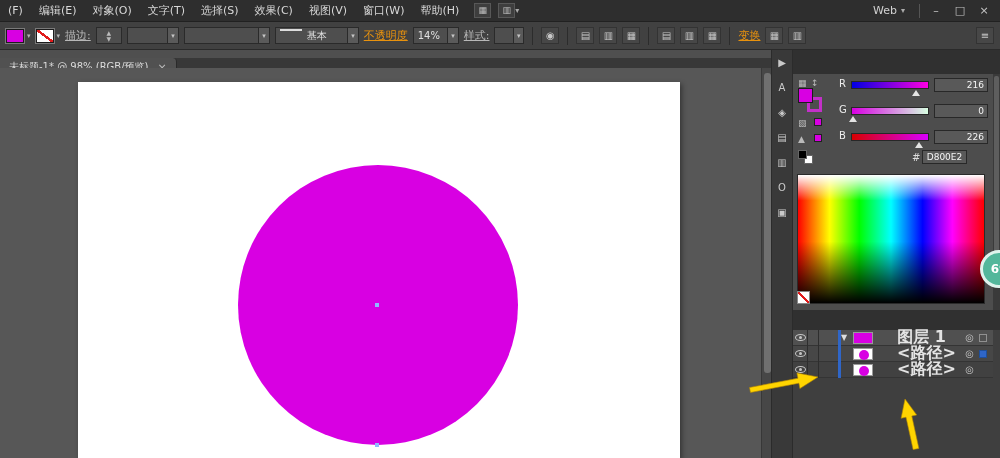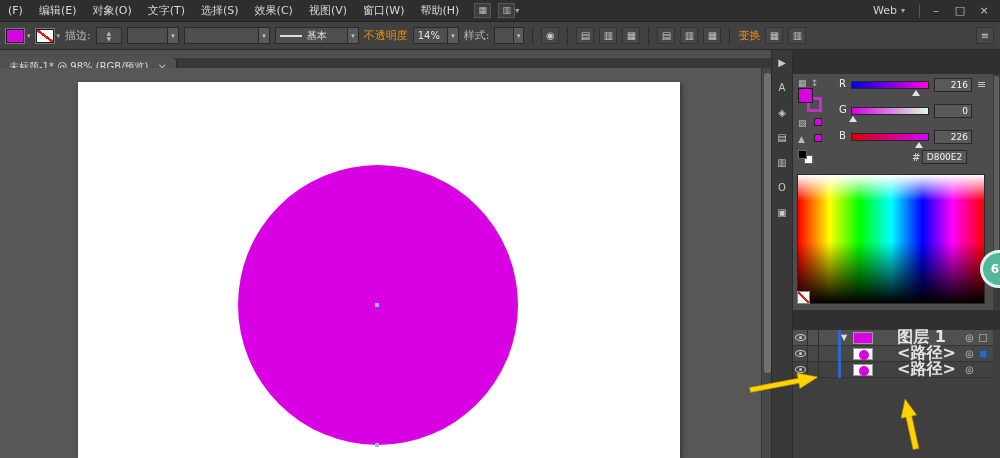--- a/index.html
+++ b/index.html
@@ -22,21 +22,21 @@
   .mini-arrow { font-size:8px; color:#aaa; }
   .mb-div { width:1px; height:14px; background:#555; margin:0 4px; }
   .win-btn { width:24px; text-align:center; color:#c4c4c4; font-size:11px; line-height:22px; }
   
   .controlbar { position:absolute; left:0; top:22px; width:1000px; height:28px;
     background:#414141; border-bottom:1px solid #2a2a2a;
     display:flex; align-items:center; gap:5px; padding:0 6px; }
   .swatch { width:18px; height:14px; border:1px solid #1c1c1c; outline:1px solid #7a7a7a; }
   .swatch.stroke-none { background:linear-gradient(to top right,#fff 44%,#e01b1b 44%,#e01b1b 56%,#fff 56%); }
   .sw-arrow { font-size:7px; color:#b5b5b5; margin-left:-2px; }
-  .lbl { font-size:11px; color:#b8b8b8; white-space:nowrap; }
+  .lbl { font-size:11px; color:#b8b8b8; white-space:nowrap;text-decoration:underline; }
   .orange { color:#e8920e; }
   .dd { height:17px; background:#4e4e4e; border:1px solid #2a2a2a; display:flex;
     align-items:center; justify-content:space-between; padding-left:4px; font-size:10px; color:#e0e0e0; }
   .dd .arr { font-size:7px; color:#c5c5c5; background:#5a5a5a; border-left:1px solid #2a2a2a;
     height:100%; display:flex; align-items:center; padding:0 3px; margin-left:4px; }
   .stepper { width:26px; height:17px; background:#4e4e4e; border:1px solid #2a2a2a;
     display:flex; flex-direction:column; align-items:center; justify-content:center; }
   .stepper span { font-size:6px; line-height:6px; color:#bbb; }
   .dash-line { display:inline-block; width:22px; height:2px; background:#dcdcdc; margin-right:5px; }
   .cb-icon { width:18px; height:17px; background:#474747; border:1px solid #333;
@@ -80,21 +80,21 @@
   .bw-black { position:absolute; left:5px; top:76px; width:9px; height:9px; background:#000; border:1px solid #666; z-index:2; }
   .bw-white { position:absolute; left:11px; top:81px; width:9px; height:9px; background:#fff; border:1px solid #666; }
   .slider-row { position:absolute; left:0; width:200px; height:18px; }
   .sl-label { position:absolute; left:46px; top:0; font-size:10px; color:#eee; }
   .track { position:absolute; left:58px; top:3px; width:78px; height:8px; border:1px solid #272727; }
   .track-r { background:linear-gradient(to right, rgb(0,0,226), rgb(255,0,226)); }
   .track-g { background:linear-gradient(to right, rgb(216,0,226), rgb(216,255,226)); }
   .track-b { background:linear-gradient(to right, rgb(216,0,0), rgb(216,0,255)); }
   .thumbtri { position:absolute; top:8px; transform:translateX(-50%); width:0; height:0;
     border-left:4px solid transparent; border-right:4px solid transparent; border-bottom:6px solid #e4e4e4; }
-  .valbox { position:absolute; left:141px; top:0; width:38px; height:14px; background:#595959;
+  .valbox { position:absolute; left:141px; top:0; width:54px; height:14px; background:#595959;
     border:1px solid #282828; font-size:9px; color:#f4f4f4; text-align:right;
     padding-right:3px; line-height:12px; }
   .hash { position:absolute; left:119px; top:78px; font-size:10px; color:#ddd; }
   .hexbox { position:absolute; left:129px; top:76px; width:45px; height:14px; background:#595959;
     border:1px solid #282828; font-size:9px; color:#f4f4f4; text-align:center; line-height:12px; }
   .panel-menu { position:absolute; left:184px; top:4px; font-size:11px; color:#c4c4c4; }
   .spectrum { position:absolute; left:4px; top:100px; width:188px; height:130px;
     border:1px solid #2a2a2a;
     background:
       linear-gradient(to bottom, #ffffff 0%, rgba(255,255,255,0) 20%),
@@ -175,21 +175,21 @@
       </span>
     <div class="dd" style="width:52px">
       <span></span>
         <span class="arr">▾</span>
     </div>
     <div class="dd" style="width:86px">
       <span></span>
         <span class="arr">▾</span>
     </div>
     <div class="dd" style="width:84px">
-      <span style="display:flex;align-items:center">
+      <span style="display:flex;align-items:flex-start">
           <span class="dash-line"></span>
       <span>基本</span>
         </span>
       <span class="arr">▾</span>
     </div>
     <span class="lbl orange">不透明度</span>
     <div class="dd" style="width:46px">
       <span>14%</span>
       <span class="arr">▾</span>
     </div>

